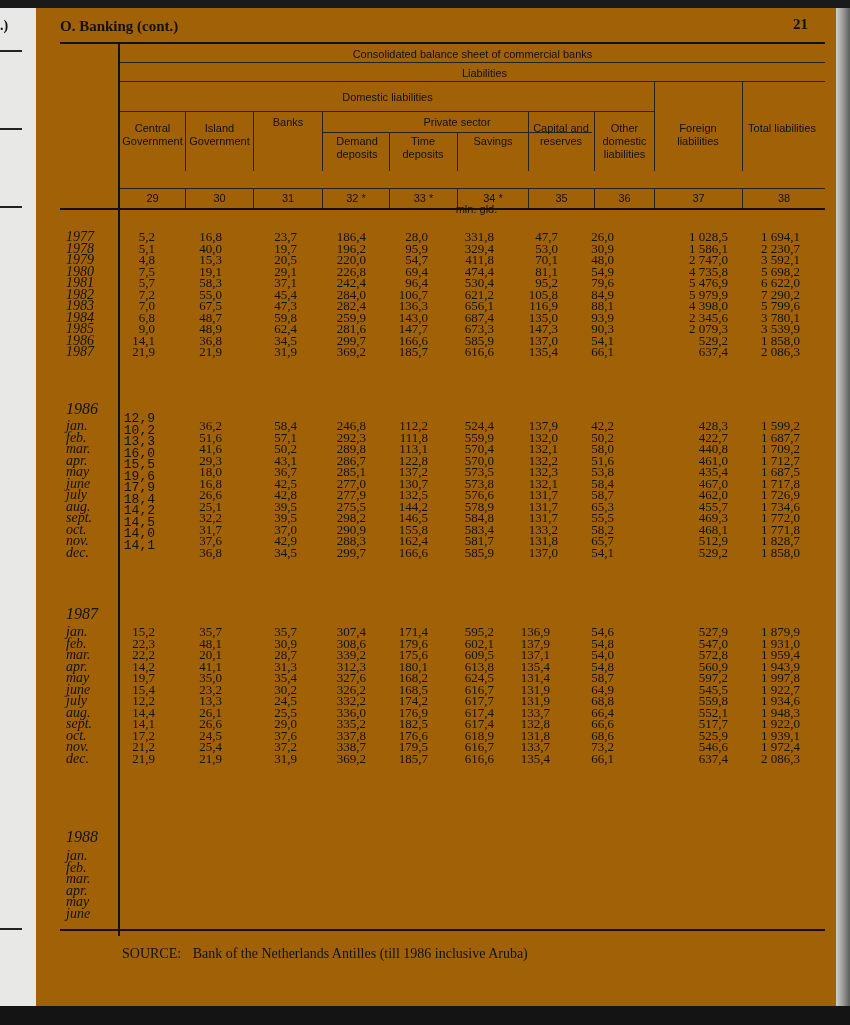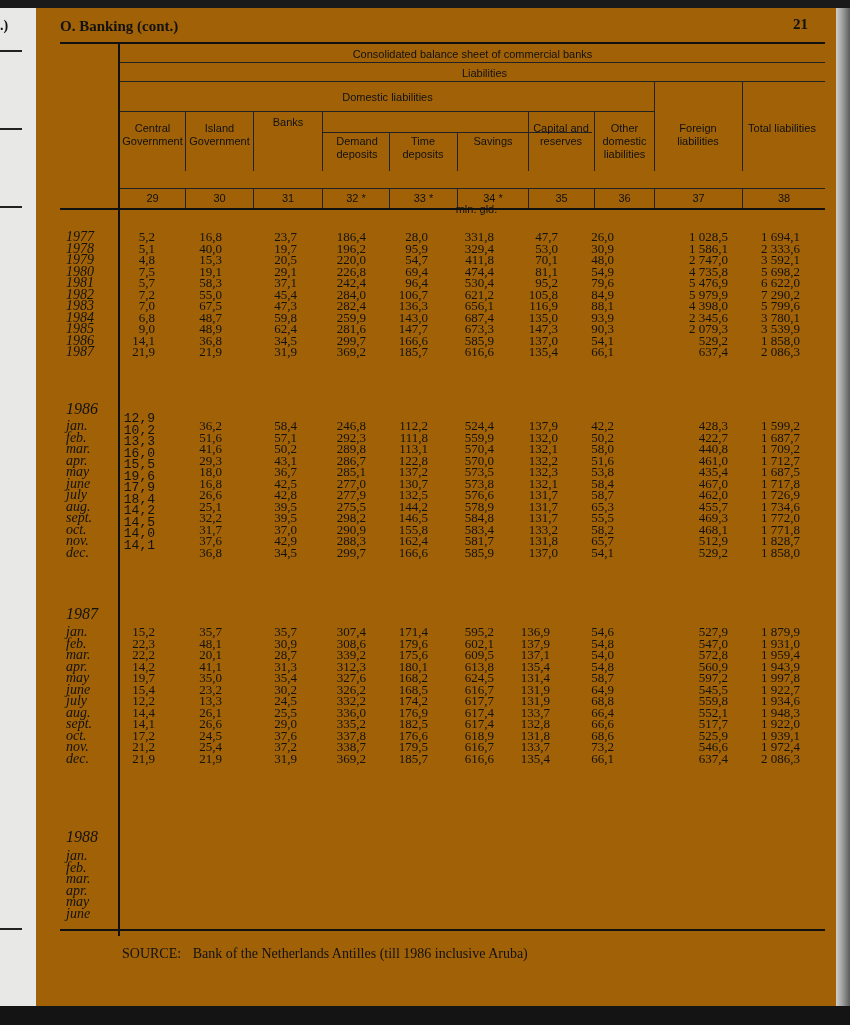--- a/index.html
+++ b/index.html
@@ -66,20 +66,21 @@
   <div class="hrule" style="left:24px;top:34px;width:765px;height:2px;"></div>
 
   <div class="vrule" style="left:82px;top:36px;width:2px;height:892px;"></div>
 
   <div class="hdr" style="left:84px;top:40px;width:705px;">Consolidated balance sheet of commercial banks</div>
   <div class="hrule thin" style="left:84px;top:54px;width:705px;height:1px;"></div>
   <div class="hdr" style="left:96px;top:59px;width:705px;">Liabilities</div>
   <div class="hrule thin" style="left:84px;top:73px;width:705px;height:1px;"></div>
   <div class="hdr" style="left:84px;top:83px;width:535px;">Domestic liabilities</div>
   <div class="hrule thin" style="left:84px;top:103px;width:535px;height:1px;"></div>
+  <div class="hdr" style="left:286px;top:108px;width:270px;">Private sector</div>
   <div class="hrule thin" style="left:286px;top:124px;width:270px;height:1px;"></div>
 
   <div class="vrule thin" style="left:149px;top:103px;width:1px;height:60px;"></div>
   <div class="vrule thin" style="left:217px;top:103px;width:1px;height:60px;"></div>
   <div class="vrule thin" style="left:286px;top:103px;width:1px;height:60px;"></div>
   <div class="vrule thin" style="left:353px;top:124px;width:1px;height:39px;"></div>
   <div class="vrule thin" style="left:421px;top:124px;width:1px;height:39px;"></div>
   <div class="vrule thin" style="left:492px;top:103px;width:1px;height:60px;"></div>
   <div class="vrule thin" style="left:558px;top:103px;width:1px;height:60px;"></div>
   <div class="vrule thin" style="left:618px;top:73px;width:1px;height:90px;"></div>
@@ -246,21 +247,21 @@
         <div>5 476,9</div>
         <div>5 979,9</div>
         <div>4 398,0</div>
         <div>2 345,6</div>
         <div>2 079,3</div>
         <div>529,2</div>
         <div>637,4</div>
       </div>
       <div class="datacol" style="top: 223px; left: 694px; width: 70px;">
         <div>1 694,1</div>
-        <div>2 333,6</div>
+        <div>2 230,7</div>
         <div>3 592,1</div>
         <div>5 698,2</div>
         <div>6 622,0</div>
         <div>7 290,2</div>
         <div>5 799,6</div>
         <div>3 780,1</div>
         <div>3 539,9</div>
         <div>1 858,0</div>
         <div>2 086,3</div>
       </div>

